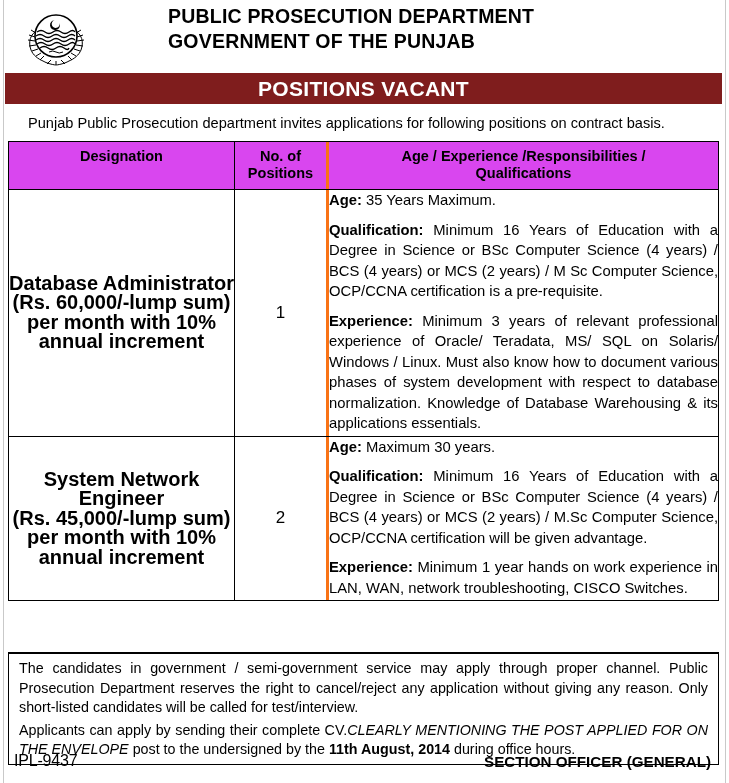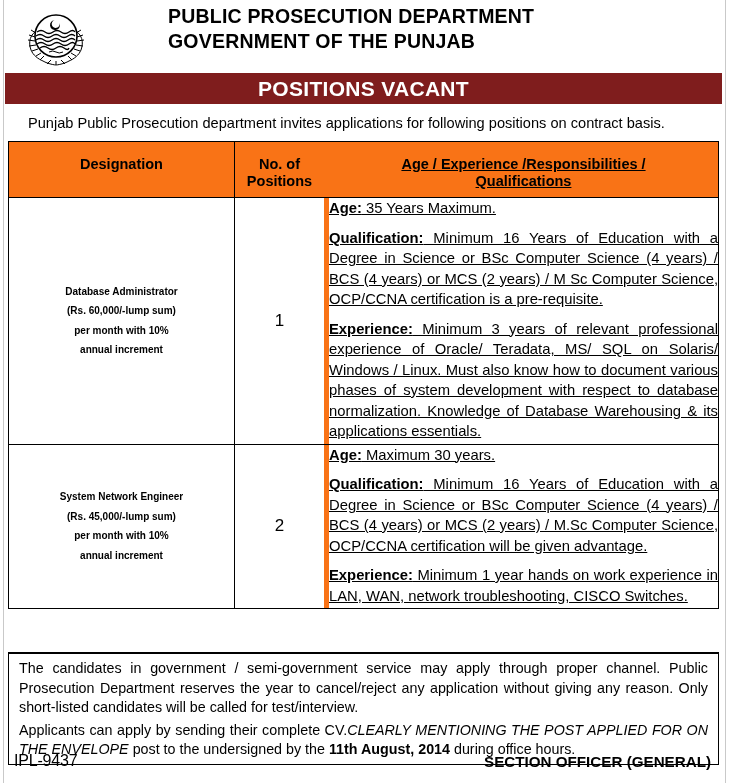--- a/index.html
+++ b/index.html
@@ -117,45 +117,45 @@
     border: 1px solid #000;
     border-bottom: none;
     box-sizing: border-box;
     background: #fff;
   }
   .trow {
     display: flex;
     border-bottom: 1px solid #000;
   }
   .col-desig   { width: 225px; flex: 0 0 225px; box-sizing: border-box; }
-  .col-posn    { width: 95px;  flex: 0 0 95px;  box-sizing: border-box; border-left: 1px solid #000; border-right: 5px solid #f97316; }
-  .col-details { flex: 1 1 auto; box-sizing: border-box; text-decoration: underline; }
+  .col-posn    { width: 95px;  flex: 0 0 95px;  box-sizing: border-box; border-left: 1px solid #000; border-right: 3px solid #f97316; }
+  .col-details { flex: 1 1 auto; box-sizing: border-box; }
 
   .thead .trow { border-bottom: 1px solid #000; }
   .thead .cell {
-    background: #f97316;
+    background: #d946ef;
     text-align: center;
     font-family: "Liberation Sans", sans-serif;
     font-weight: bold;
     font-size: 14.5px;
     line-height: 17px;
-    padding: 14px 4px 7px;
+    padding: 6px 4px 7px;
   }
 
   .tbody .cell { padding: 0; }
 
   .desig-cell {
     display: flex;
     flex-direction: column;
     justify-content: center;
     align-items: center;
     text-align: center;
     font-family: "Liberation Sans", sans-serif;
     font-weight: bold;
-    font-size: 10px;
+    font-size: 20px;
     line-height: 19.5px;
     padding: 6px 14px;
   }
   .posn-cell {
     display: flex;
     justify-content: center;
     align-items: center;
     font-family: "Liberation Sans", sans-serif;
     font-size: 17px;
   }
@@ -327,21 +327,21 @@
           <p class="para">
             <b>Experience:</b><span> Minimum 1 year hands on work experience in LAN, WAN, network troubleshooting, CISCO Switches.</span>
           </p>
         </div>
       </div>
 
     </div>
   </div>
 
   <div class="footer-block">
-    <p class="note">The candidates in government / semi-government service may apply through proper channel. Public Prosecution Department reserves the year to cancel/reject any application without giving any reason. Only short-listed candidates will be called for test/interview.</p>
+    <p class="note">The candidates in government / semi-government service may apply through proper channel. Public Prosecution Department reserves the right to cancel/reject any application without giving any reason. Only short-listed candidates will be called for test/interview.</p>
     <p class="note second"><span>Applicants can apply by sending their complete CV.</span><span class="ital-caps">CLEARLY MENTIONING THE POST APPLIED FOR ON THE ENVELOPE</span><span> post to the undersigned by the </span><b>11th August, 2014</b><span> during office hours.</span></p>
   </div>
 
   <div class="bottom-strip">
     <span class="ref-code">IPL-9437</span>
     <span class="signatory">SECTION OFFICER (GENERAL)</span>
   </div>
 
 </div>
 

